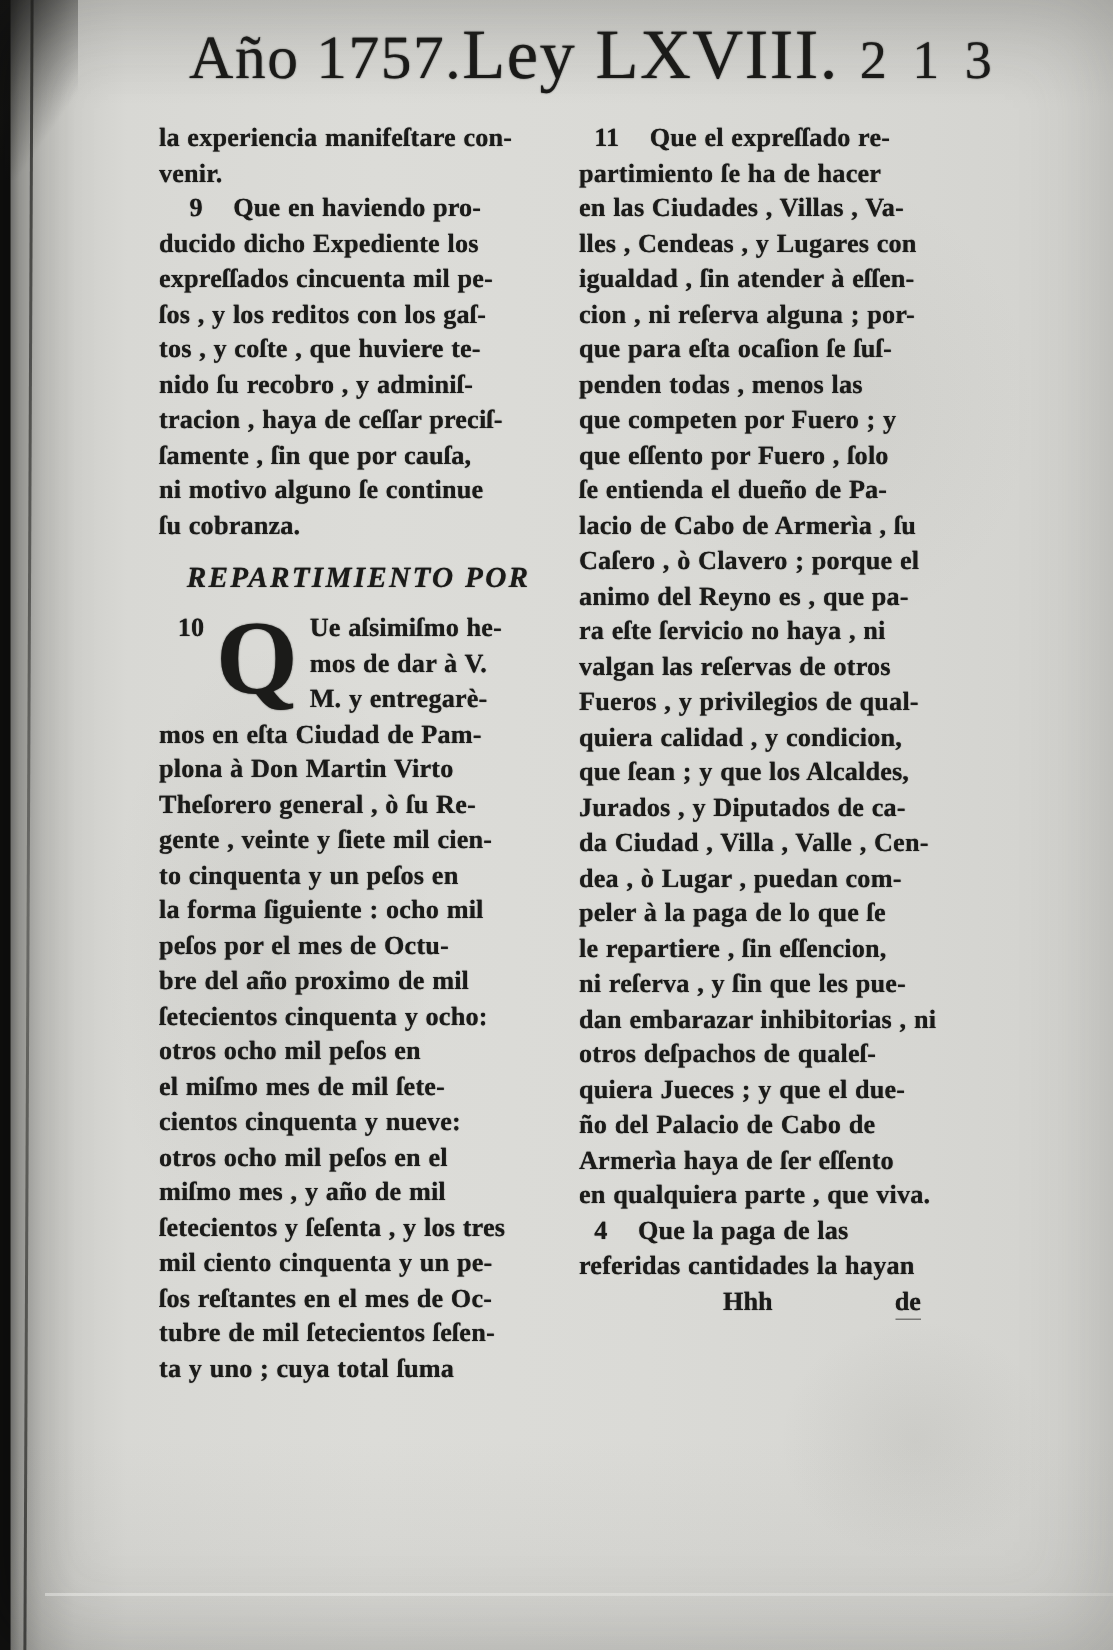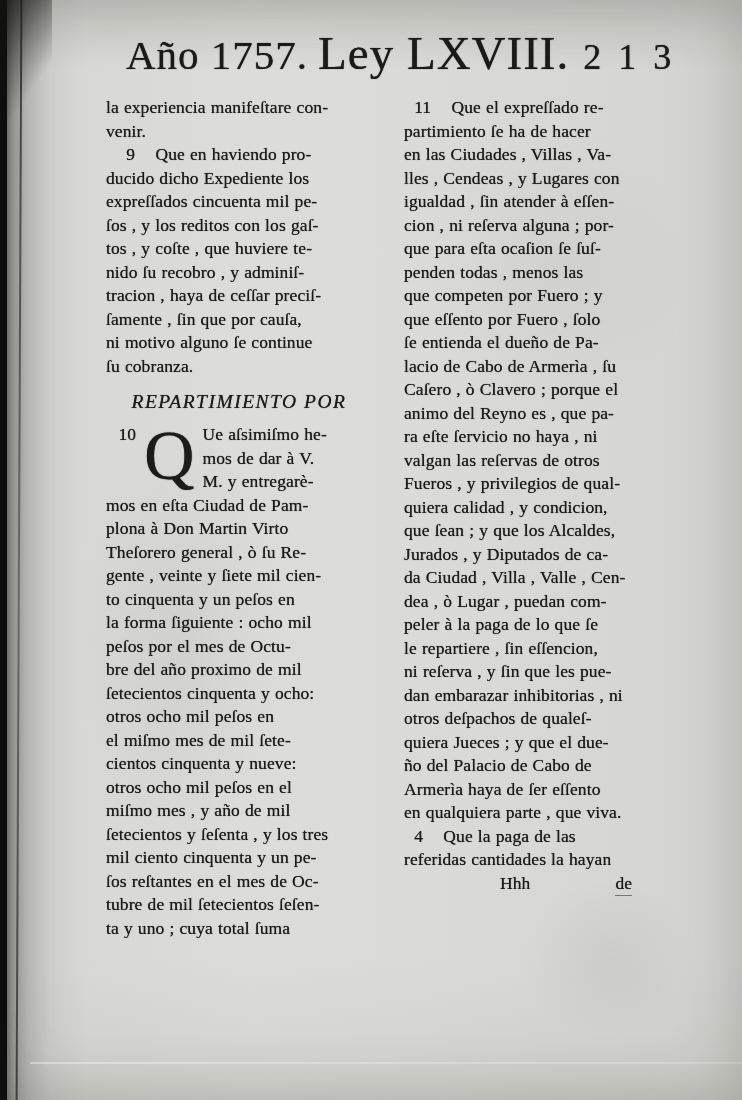--- a/index.html
+++ b/index.html
@@ -21,29 +21,29 @@
     background:linear-gradient(180deg, rgba(25,25,23,0.75), rgba(40,40,38,0.45) 55%, rgba(25,25,23,0.7));
     transform:rotate(0.25deg);}
   .bottom-crease{position:absolute;left:30px;right:0;bottom:36px;height:2px;
     background:linear-gradient(90deg, rgba(245,245,242,0.5), rgba(240,240,236,0.35));}
   .stain{position:absolute;border-radius:50%;pointer-events:none;}
   .stain.s1{left:70px;top:430px;width:220px;height:420px;background:radial-gradient(closest-side, rgba(120,120,114,0.10), rgba(0,0,0,0));}
   .stain.s2{left:430px;top:120px;width:260px;height:300px;background:radial-gradient(closest-side, rgba(130,130,124,0.08), rgba(0,0,0,0));}
   .stain.s3{left:520px;top:880px;width:180px;height:160px;background:radial-gradient(closest-side, rgba(110,110,104,0.10), rgba(0,0,0,0));}
   .vignette{position:absolute;inset:0;box-shadow:inset 0 0 60px rgba(60,60,56,0.25);pointer-events:none;}
 
-  .content{position:absolute;left:106px;top:26px;width:560px;}
+  .content{position:absolute;left:106px;top:10px;width:560px;}
 
   .header{display:flex;align-items:baseline;padding-left:20px;white-space:nowrap;
     text-shadow:0 0 1px rgba(20,20,18,0.9);}
   .header .year{font-size:41px;letter-spacing:1px;}
-  .header .law{font-size:47px;margin-left:10px;letter-spacing:1px;}
+  .header .law{font-size:47px;letter-spacing:1px;}
   .header .pagenum{font-size:36px;margin-left:14px;letter-spacing:4px;}
 
-  .columns{display:flex;gap:32px;margin-top:16px;}
+  .columns{display:flex;gap:14px;margin-top:16px;font-weight:bold;}
   .col{width:266px;flex:0 0 266px;}
 
   .body-text{
     font-size:17.5px;line-height:23.5px;
     white-space:pre-wrap;
     letter-spacing:0.1px;word-spacing:0.6px;
     text-shadow:0 0 0.7px rgba(25,25,23,0.85);
   }
 
   .section-heading{margin:13px 0 10px 0;font-style:italic;

